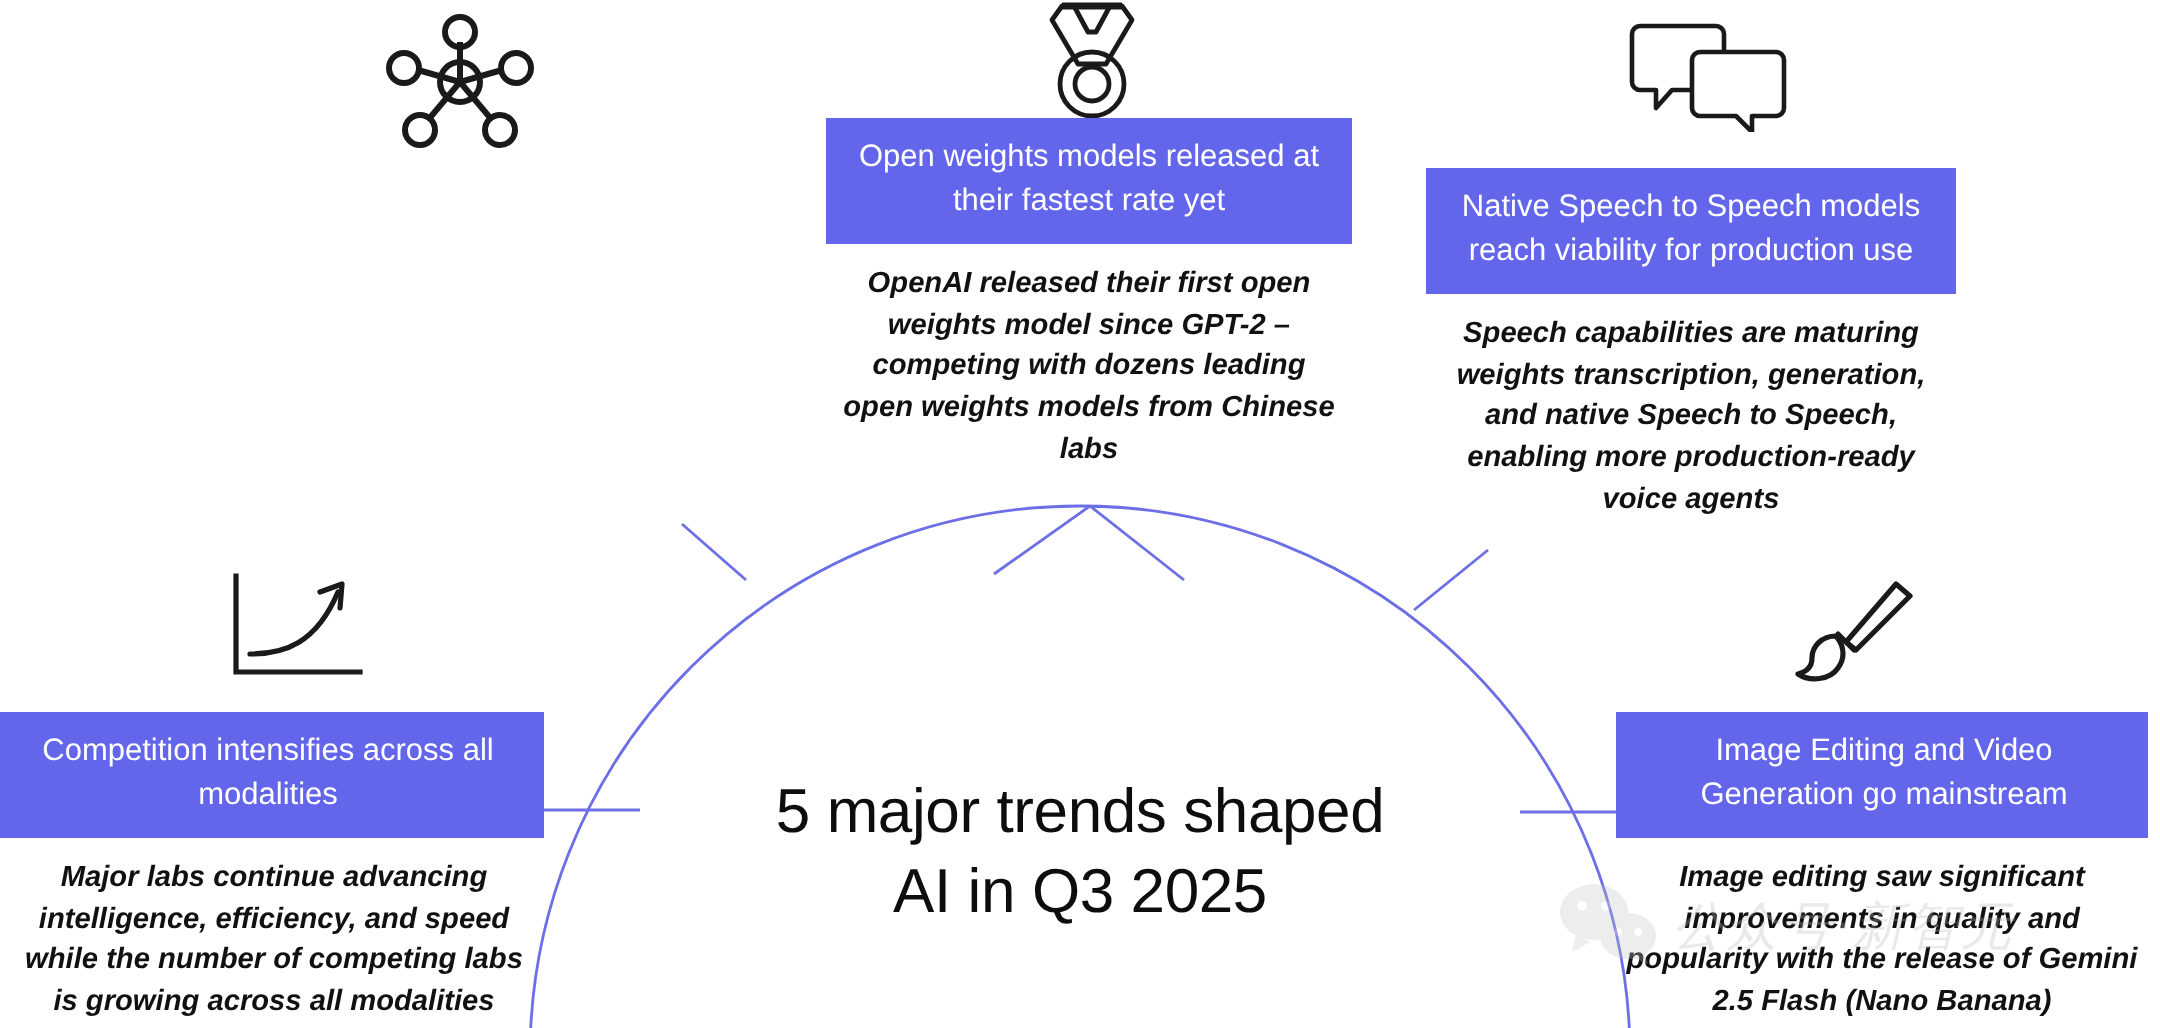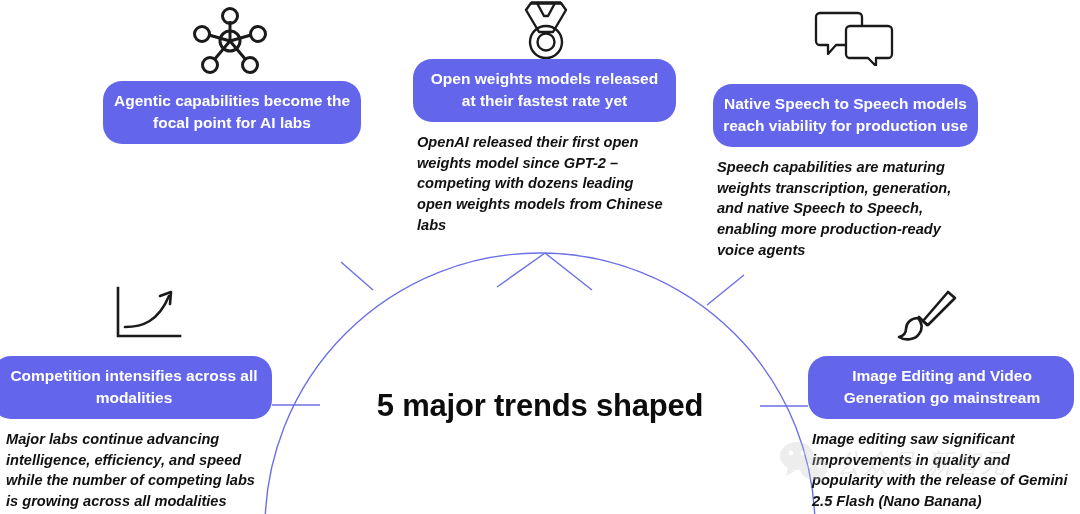--- a/index.html
+++ b/index.html
@@ -32,45 +32,45 @@
   
   #center-title {
     position: absolute;
     left: 330px;
     top: 386px;
     width: 420px;
     text-align: center;
     font-size: 31px;
     line-height: 1.28;
     color: #0d0d0d;
-    font-weight: 700;
+    font-weight: 400;
     letter-spacing: -0.2px;
   }
 
   
   .trend {
     position: absolute;
   }
   .trend-header {
     background: #6366ea;
     color: #ffffff;
-    font-weight: 700;
+    font-weight: 400;
     font-size: 15.5px;
     line-height: 1.42;
     text-align: center;
     padding: 9px 10px 10px 10px;
     box-sizing: border-box;
-    border-radius: 19px;
   }
   .trend-body {
     color: #111111;
     font-style: italic;
     font-weight: 600;
     font-size: 14.6px;
     line-height: 1.42;
+    text-align: center;
     padding: 10px 4px 0 4px;
     box-sizing: border-box;
   }
 
   
   #trend-agentic      { left: 103px; top: 81px;  width: 258px; }
   #trend-openweights  { left: 413px; top: 59px;  width: 263px; }
   #trend-speech       { left: 713px; top: 84px;  width: 265px; }
   #trend-competition  { left: -8px;  top: 356px; width: 280px; }
   #trend-imagevideo   { left: 808px; top: 356px; width: 266px; }
@@ -184,21 +184,20 @@
     <svg width="68" height="58" viewBox="0 0 68 58">
       <g fill="none" stroke="#1a1a1a" stroke-width="2.6" stroke-linejoin="round" stroke-linecap="round">
         <path d="M30 36 L55 7 L62 13 L35 40 Z"></path>
         <path d="M26 32 L34 40"></path>
         <path d="M25 33 C18 33 13 38 13 44 C13 49 10 51 6 52 C12 56 22 55 26 49 C29 45 30 39 25 33 Z"></path>
       </g>
     </svg>
   </div>
 
   <div class="trend" id="trend-agentic">
-    <div class="trend-header">Agentic capabilities become the focal point for AI labs</div>
   </div>
 
   <div class="trend" id="trend-openweights">
     <div class="trend-header">Open weights models released at their fastest rate yet</div>
     <div class="trend-body">OpenAI released their first open weights model since GPT-2 – competing with dozens leading open weights models from Chinese labs</div>
   </div>
 
   <div class="trend" id="trend-speech">
     <div class="trend-header">Native Speech to Speech models reach viability for production use</div>
     <div class="trend-body">Speech capabilities are maturing weights transcription, generation, and native Speech to Speech, enabling more production-ready voice agents</div>
@@ -209,20 +208,21 @@
     <div class="trend-body">Major labs continue advancing intelligence, efficiency, and speed while the number of competing labs is growing across all modalities</div>
   </div>
 
   <div class="trend" id="trend-imagevideo">
     <div class="trend-header">Image Editing and Video Generation go mainstream</div>
     <div class="trend-body">Image editing saw significant improvements in quality and popularity with the release of Gemini 2.5 Flash (Nano Banana)</div>
   </div>
 
   <div id="center-title">
     <div>5 major trends shaped</div>
+    <div>AI in Q3 2025</div>
   </div>
 
   <div id="watermark">
     <span>
       <svg width="52" height="42" viewBox="0 0 52 42">
         <g fill="#c4c4c4">
           <ellipse cx="19" cy="16" rx="17" ry="14"></ellipse>
           <path d="M10 27 L8 36 L17 31 Z"></path>
           <ellipse cx="36" cy="28" rx="14" ry="11.5"></ellipse>
           <path d="M44 36 L46 42 L39 39 Z"></path>

